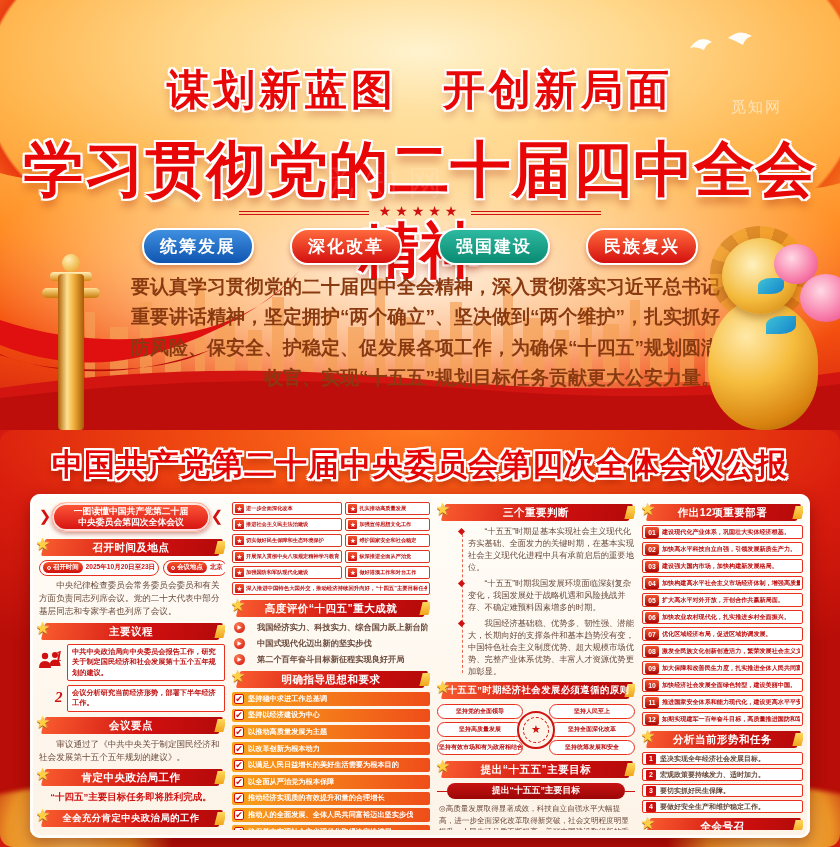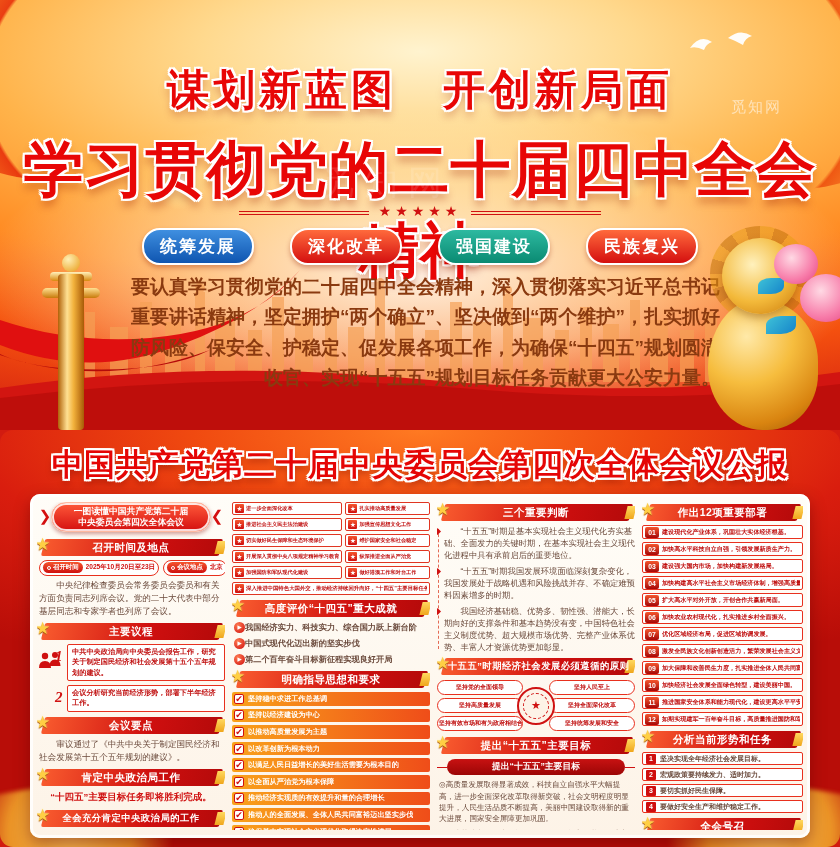--- a/index.html
+++ b/index.html
@@ -99,29 +99,29 @@
   .agenda-item{position:relative;border:1px solid #e8301e;background:#fff;border-radius:2px;padding:2px 3px 2px 4px;font-size:7.2px;line-height:1.45;color:#c01010;font-weight:bold;}
   .agenda-item .anum{position:absolute;left:-13px;top:1px;font-family:"Liberation Serif","DejaVu Serif",serif;font-style:italic;font-size:15px;font-weight:bold;color:#d01111;}
 
   
   .star-grid{display:grid;grid-template-columns:1fr 1fr;gap:3px;}
   .sg-item{display:flex;align-items:center;gap:2px;border:1px solid #e03522;background:#fff;border-radius:2px;padding:1px 2px;height:13px;}
   .sg-item .sq{flex:0 0 9px;height:9px;background:linear-gradient(#f4562e,#cf0f0f);color:#fff;font-size:6.5px;line-height:9px;text-align:center;border-radius:1px;}
   .sg-item .sgt{font-size:5.2px;font-weight:bold;color:#c01010;white-space:nowrap;overflow:hidden;}
   .sg-item.wide{grid-column:1/3;}
   .sg-item.wide .sgt{font-size:5.4px;}
-  .bullet-row{display:flex;align-items:center;gap:0;padding:1px 2px;}
+  .bullet-row{display:flex;align-items:center;gap:12px;padding:1px 2px;}
   .bullet-row .play{flex:0 0 11px;height:11px;border-radius:50%;background:radial-gradient(circle at 35% 30%,#ff7a50,#cf0f0f);color:#fff;font-size:5.5px;line-height:11px;text-align:center;}
   .bullet-row .btxt{font-size:8.2px;font-weight:bold;color:#6b4a3c;white-space:nowrap;overflow:hidden;}
   .check-row{display:flex;align-items:center;gap:4px;height:13.6px;flex:0 0 13.6px;border-radius:2px;background:linear-gradient(90deg,#f9a21b,#ef4d19);padding:0 4px 0 2px;}
   .check-row .cbox{flex:0 0 10px;height:10px;background:#fff;border:1.4px solid #cf0f0f;border-radius:2px;color:#cf0f0f;font-size:9px;line-height:8px;text-align:center;font-weight:bold;}
   .check-row .ctxt{font-size:7.2px;font-weight:bold;color:#fff;white-space:nowrap;overflow:hidden;}
 
   
-  .judgments{position:relative;display:flex;flex-direction:column;gap:4px;padding-left:7px;}
+  .judgments{position:relative;display:flex;flex-direction:column;gap:4px;padding-left:7px;margin-left:24px;}
   .judgments::before{content:"";position:absolute;left:1px;top:4px;bottom:4px;width:0;border-left:1px dashed #e46a54;}
   .judg{position:relative;font-size:8.3px;line-height:1.45;color:#6b4a3c;text-indent:2em;}
   .judg::before{content:"";position:absolute;left:-9px;top:4px;width:5px;height:5px;background:#d01111;transform:rotate(45deg);}
   .principles{position:relative;display:grid;grid-template-columns:1fr 1fr;gap:3px 26px;padding:1px 0;}
   .prin{border:1px solid #e8301e;border-radius:8px;background:#fff;font-size:6px;font-weight:bold;color:#c01010;text-align:center;padding:2px 1px;white-space:nowrap;overflow:hidden;}
   .emblem{position:absolute;left:50%;top:50%;transform:translate(-50%,-50%);width:38px;height:38px;border-radius:50%;border:2.5px solid #cf1212;background:#fdf3e7;z-index:2;display:flex;align-items:center;justify-content:center;}
   .emblem .inner{width:26px;height:26px;border-radius:50%;border:1px dashed #cf1212;display:flex;align-items:center;justify-content:center;color:#cf1212;font-size:11px;}
   .goal-banner{position:relative;margin:1px 10px;background:linear-gradient(#c81212,#9c0606);border-radius:9px;color:#fff;font-size:8.8px;font-weight:bold;text-align:center;padding:2px 0;}
   .goal-banner::before,.goal-banner::after{content:"";position:absolute;top:50%;width:14px;height:1px;background:#cf1212;}
   .goal-banner::before{left:-14px;} .goal-banner::after{right:-14px;}

